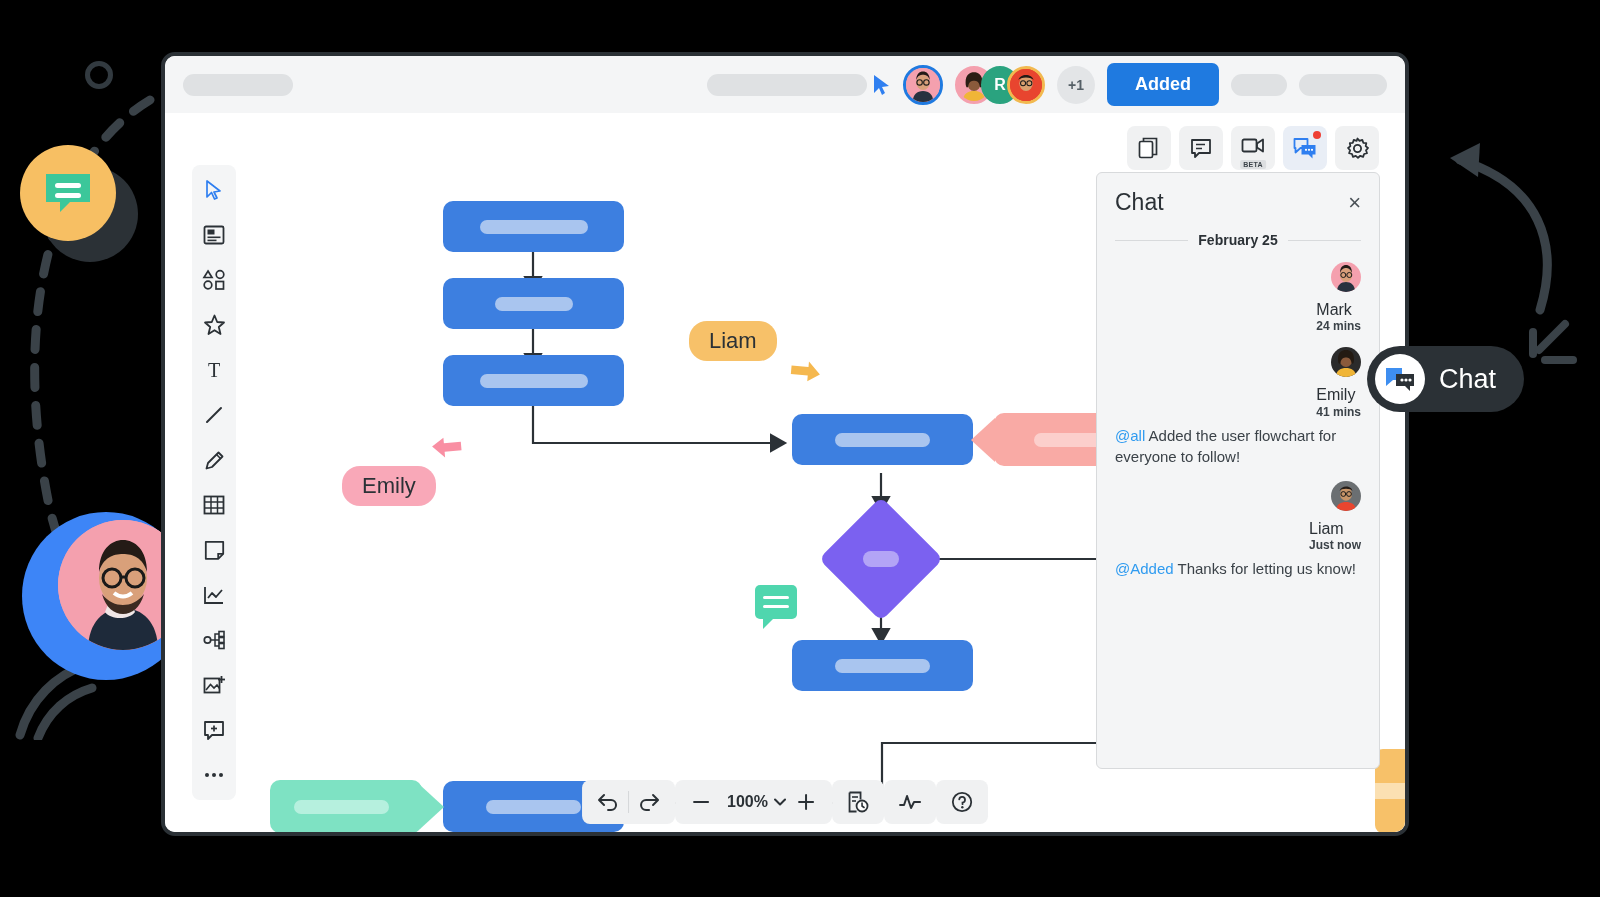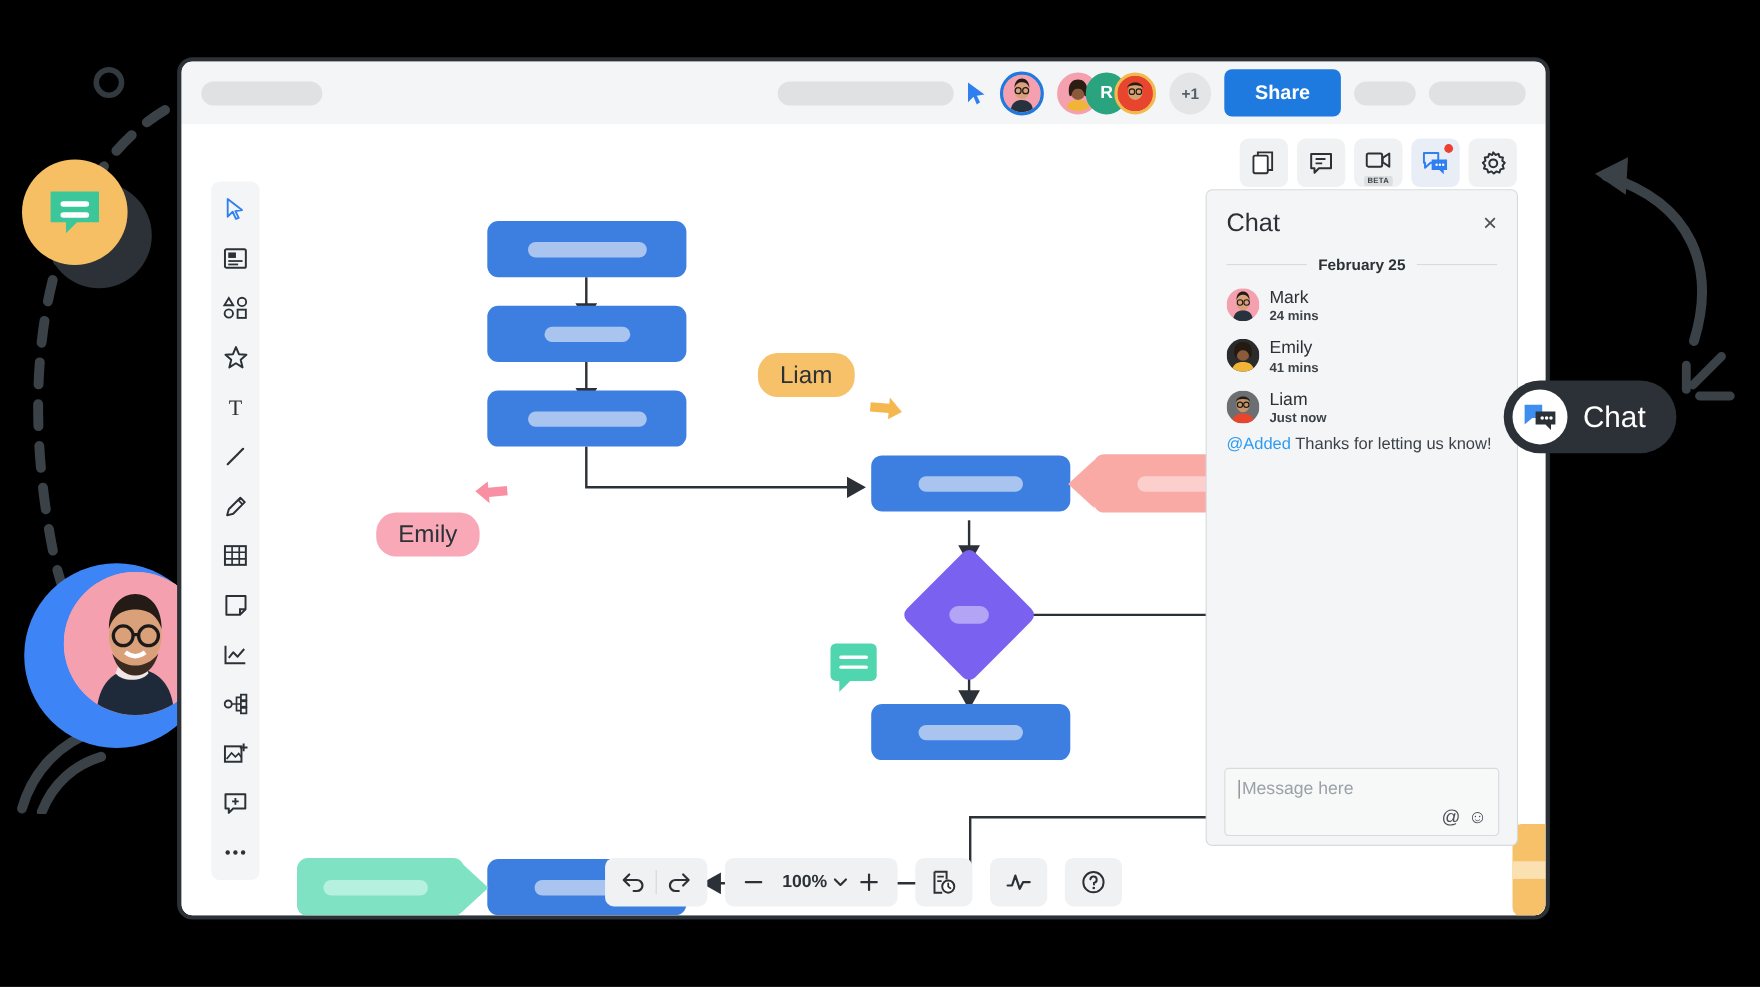--- a/index.html
+++ b/index.html
@@ -102,21 +102,21 @@
   .pill-liam{ background:#f7c169; }
   .pill-emily{ background:#f9a8b8; }
 
   .cmt{ position:absolute; width:42px; height:34px; background:#4fd6ae; border-radius:5px;}
   .cmt:after{ content:""; position:absolute; left:8px; bottom:-10px; width:0; height:0;
      border-left:11px solid #4fd6ae; border-bottom:11px solid transparent;}
   .cmt .l{ position:absolute; left:8px; height:3px; background:#fff; border-radius:2px;}
 
   
   .bottombar{ position:absolute; left:50%; transform:translateX(-50%); bottom:16px;
-     display:flex; align-items:flex-end; gap:16px; z-index:12;}
+     display:flex; align-items:flex-end; gap:0; z-index:12;}
   .bgroup{ background:#f0f1f2; border-radius:8px; display:flex; align-items:center;
      height:44px; padding:0 6px;}
   .bbtn{ width:40px; height:40px; display:flex; align-items:center; justify-content:center;
      cursor:pointer;}
   .divider{ width:1px; height:22px; background:#d5d7d9; }
   .zoomval{ font-size:16px; color:#2b3136; padding:0 6px; font-weight:bold;}
 
   
   .orange-peek{ position:absolute; right:0; top:636px; width:30px; height:84px;
      border-radius:8px 0 0 8px; background:#f7c169; display:flex; flex-direction:column;
@@ -128,21 +128,21 @@
      background:#f4f5f6; border:1px solid #d8dadc; border-radius:6px; z-index:35;
      display:flex; flex-direction:column; }
   .chat-head{ display:flex; align-items:center; padding:16px 18px 6px 18px;}
   .chat-title{ font-size:23px; color:#2b3136; }
   .chat-close{ margin-left:auto; font-size:22px; color:#4a5157; cursor:pointer; line-height:1;}
   .chat-body{ flex:1; overflow:hidden; padding:0 18px;}
   .daysep{ display:flex; align-items:center; gap:10px; margin:10px 0 14px;}
   .daysep .ln{ flex:1; height:1px; background:#d8dadc;}
   .daysep .tx{ font-size:14px; font-weight:bold; color:#2b3136;}
   .msg{ margin-bottom:14px;}
-  .msg-head{ display:flex; align-items:flex-start; gap:9px; margin-bottom:6px;}
+  .msg-head{ display:flex; align-items:flex-end; gap:9px; margin-bottom:6px;flex-direction:column;}
   .msg-ava{ width:30px; height:30px; border-radius:50%; overflow:hidden; flex:none;}
   .msg-name{ font-size:16px; color:#2b3136; line-height:1.15;}
   .msg-time{ font-size:12px; font-weight:bold; color:#3b4248;}
   .msg-text{ font-size:15px; color:#3b4248; line-height:1.4;}
   .mention{ color:#2f9bf0;}
   .chat-input{ margin:0 16px 8px; background:#f7f8f8; border:1px solid #d8dadc;
      border-radius:4px; height:62px; position:relative; padding:10px 12px;}
   .chat-input .ph-txt{ font-size:16px; color:#9aa1a7; border-left:1px solid #6b7279; padding-left:2px;}
   .chat-input .icons{ position:absolute; right:10px; bottom:6px; display:flex; gap:7px;
      font-size:17px; color:#4a5157;}
@@ -246,21 +246,21 @@
             <rect width="38" height="38" fill="#e8452f"></rect>
             <path d="M6 38 c0-9 6-12 13-12 s13 3 13 12 z" fill="#e8452f"></path>
             <ellipse cx="19" cy="17" rx="8" ry="9" fill="#d9a06f"></ellipse>
             <path d="M10 13 c2-8 16-8 18 0 c-2-4-16-4-18 0z" fill="#241b16"></path>
             <circle cx="15.5" cy="17" r="3" fill="none" stroke="#1a1a1a" stroke-width="1.2"></circle>
             <circle cx="23" cy="17" r="3" fill="none" stroke="#1a1a1a" stroke-width="1.2"></circle>
           </svg>
         </div>
       </div>
       <div class="plus1">+1</div>
-      <button class="share-btn">Share</button>
+      <button class="share-btn">Added</button>
       <div class="ph ph-c"></div>
       <div class="ph ph-d"></div>
     </div>
   </div>
 
   <div class="canvas">
 
     <div class="rail">
       <div class="rail-item">
         <svg width="18" height="20" viewBox="0 0 18 20">
@@ -571,20 +571,21 @@
             <path d="M5 30 c0-7 5-9 10-9 s10 2 10 9 z" fill="#f0b537"></path>
             <ellipse cx="15" cy="13" rx="6.2" ry="7" fill="#8a5a3b"></ellipse>
             <path d="M7 12 c0-7 4-9 8-9 s8 2 8 9 c0 5-1.5 5.5-2.4 4 c-.8-4.6-3.2-5.5-5.6-5.5 s-4.8.9-5.6 5.5 c-.9 1.5-2.4 1-2.4-4z" fill="#231a12"></path>
           </svg>
         </span>
         <span>
           <div class="msg-name">Emily</div>
           <div class="msg-time">41 mins</div>
         </span>
       </div>
+      <div class="msg-text"><span></span><span class="mention">@all</span><span> Added the user flowchart for everyone to follow!</span></div>
     </div>
 
     <div class="msg">
       <div class="msg-head">
         <span class="msg-ava">
           <svg width="30" height="30" viewBox="0 0 30 30">
             <rect width="30" height="30" fill="#6b6f72"></rect>
             <path d="M5 30 c0-7 5-9 10-9 s10 2 10 9 z" fill="#e8452f"></path>
             <ellipse cx="15" cy="13" rx="6" ry="6.8" fill="#c79468"></ellipse>
             <path d="M8.5 10 c1.5-6 12-6 13 0 c-1.5-3-11.5-3-13 0z" fill="#241b16"></path>
@@ -594,20 +595,13 @@
         </span>
         <span>
           <div class="msg-name">Liam</div>
           <div class="msg-time">Just now</div>
         </span>
       </div>
       <div class="msg-text"><span></span><span class="mention">@Added</span><span> Thanks for letting us know!</span></div>
     </div>
   </div>
 
-  <div class="chat-input">
-    <span class="ph-txt">Message here</span>
-    <span class="icons">
-      <span>@</span>
-      <span>☺</span>
-    </span>
-  </div>
 </div>
 
 </body></html>

